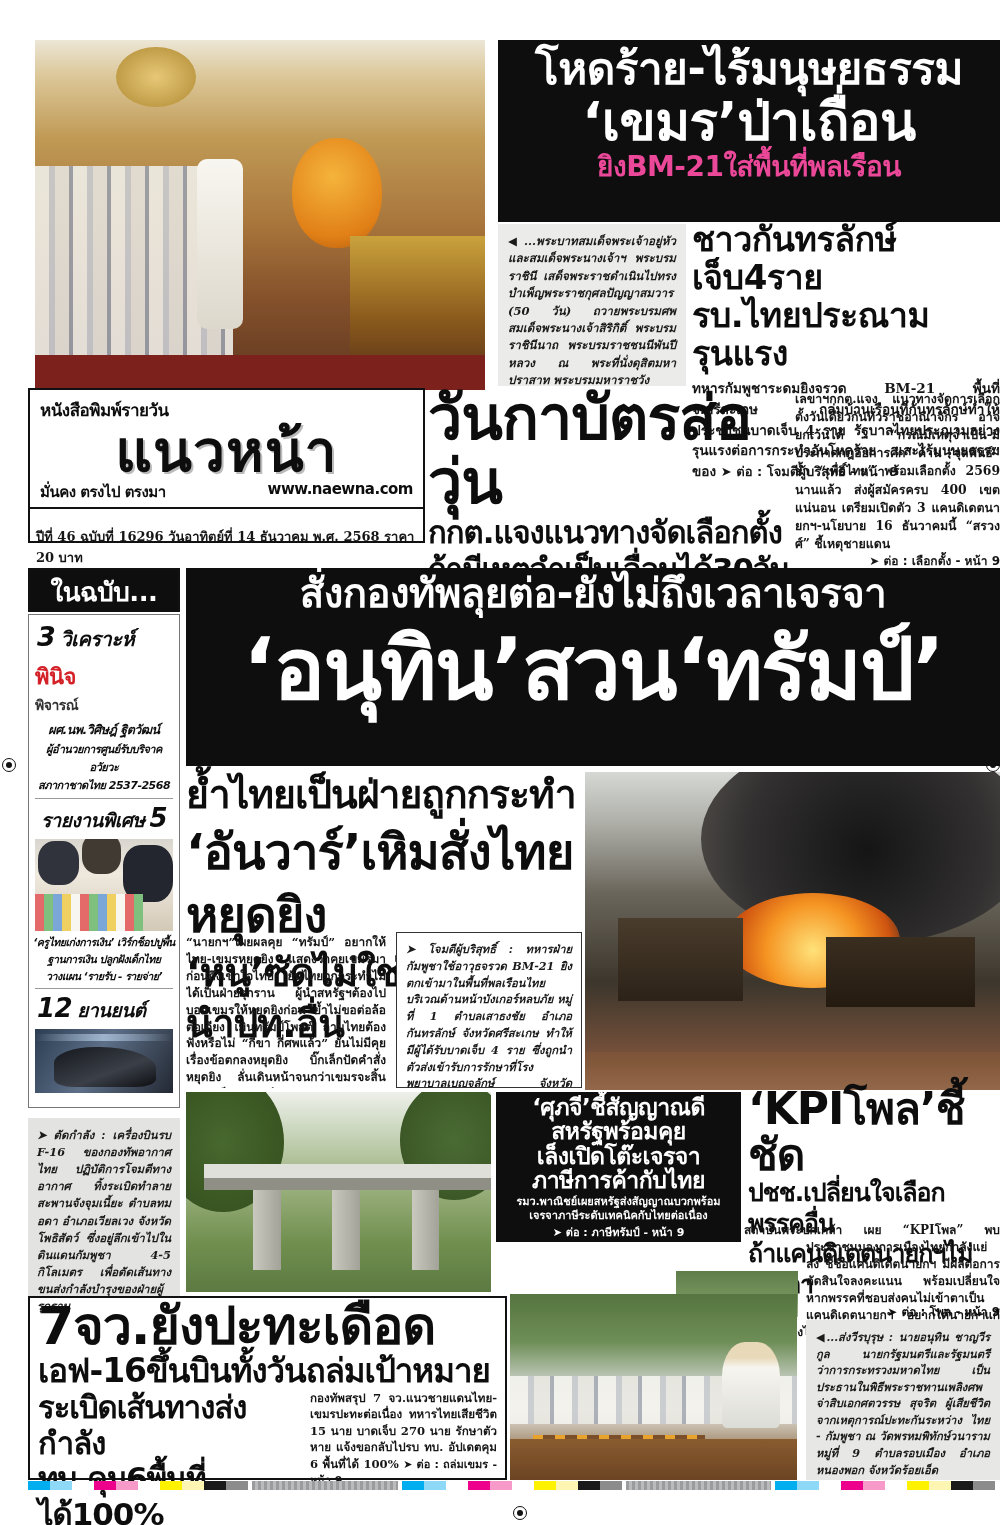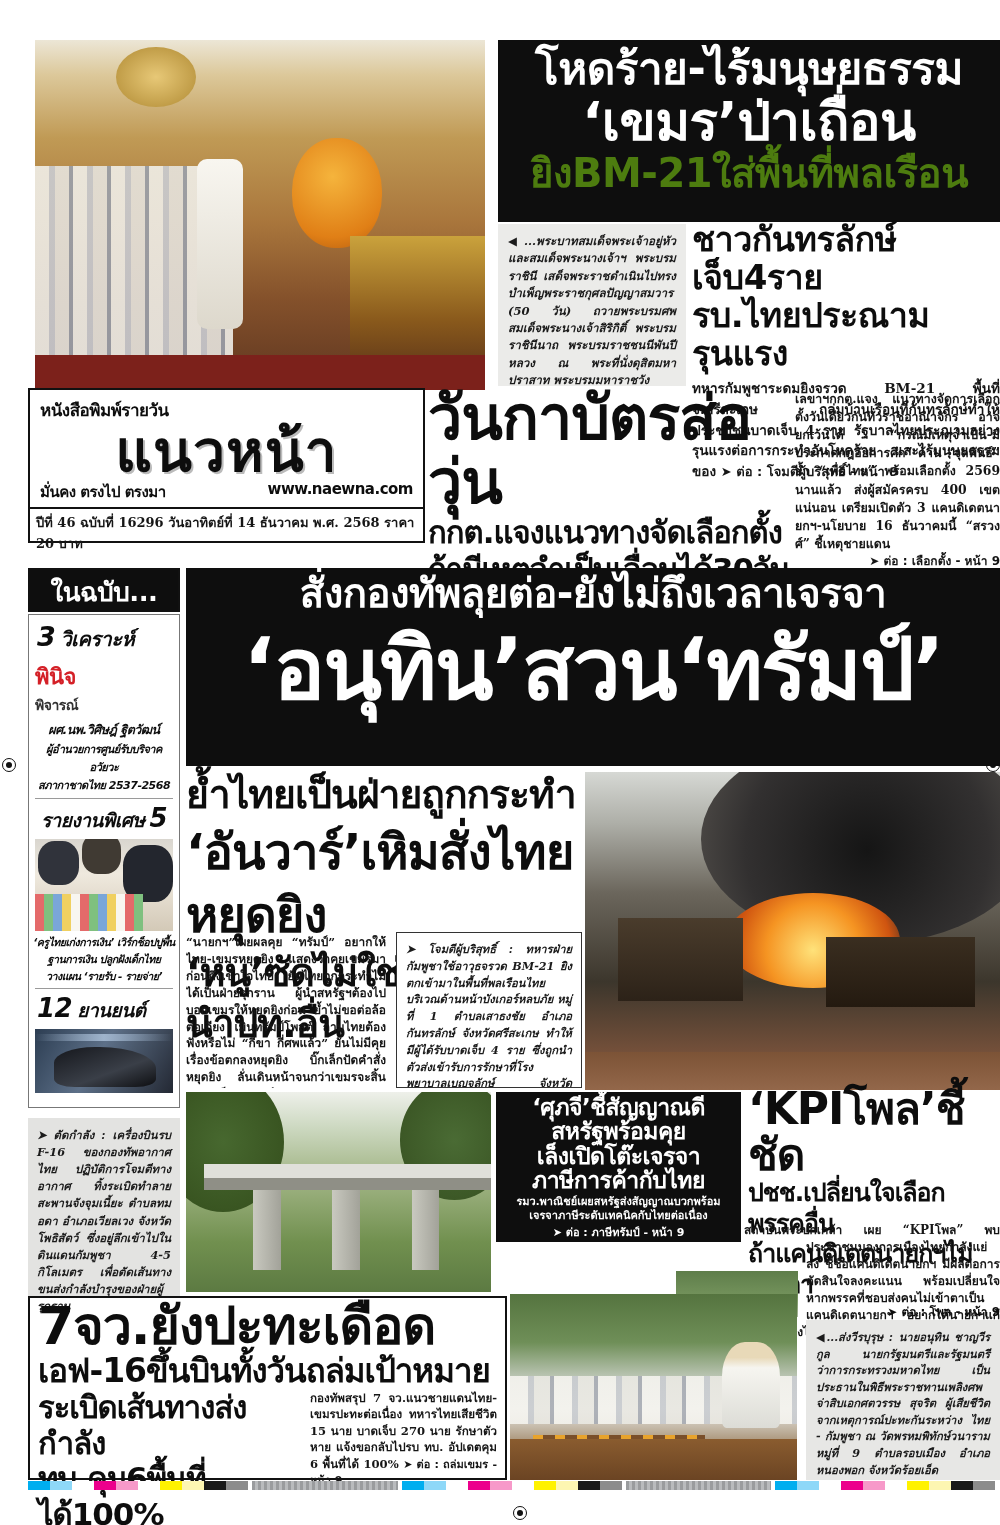--- a/index.html
+++ b/index.html
@@ -94,42 +94,42 @@
     <div class="crowd"></div>
     <div class="king"></div>
     <div class="monk"></div>
     <div class="altar"></div>
     <div class="carpet"></div>
   </div>
 
   <div class="abs blackbox" style="left:498px;top:40px;width:502px;height:182px;text-align:center;padding-top:4px;box-sizing:border-box;">
     <div class="hl" style="color:#fff;font-size:44px;line-height:1.12;">โหดร้าย-ไร้มนุษยธรรม</div>
     <div class="hl" style="color:#fff;font-size:53px;line-height:1.08;">‘เขมร’ป่าเถื่อน</div>
-    <div class="hl" style="color:#4d7c0f;font-size:40px;line-height:1.12;">ยิงBM-21ใส่พื้นที่พลเรือน</div>
+    <div class="hl" style="color:#ec4899;font-size:28px;line-height:1.12;">ยิงBM-21ใส่พื้นที่พลเรือน</div>
   </div>
 
   <div class="abs capbox" style="left:498px;top:224px;width:188px;height:162px;background:#ebebe9;padding:9px 10px;box-sizing:border-box;font-size:11.6px;line-height:1.5;">◀...พระบาทสมเด็จพระเจ้าอยู่หัว และสมเด็จพระนางเจ้าฯ พระบรมราชินี เสด็จพระราชดำเนินไปทรงบำเพ็ญพระราชกุศลปัญญาสมวาร (50 วัน) ถวายพระบรมศพ สมเด็จพระนางเจ้าสิริกิติ์ พระบรมราชินีนาถ พระบรมราชชนนีพันปีหลวง ณ พระที่นั่งดุสิตมหาปราสาท พระบรมมหาราชวัง</div>
 
   <div class="abs" style="left:692px;top:220px;width:308px;">
     <div class="hl" style="font-size:34px;line-height:1.12;">ชาวกันทรลักษ์เจ็บ4ราย</div>
     <div class="hl" style="font-size:34px;line-height:1.12;">รบ.ไทยประณามรุนแรง</div>
     <div class="serifbody" style="font-size:13.6px;line-height:1.52;margin-top:6px;">
       <span>ทหารกัมพูชาระดมยิงจรวด BM-21 พื้นที่ จ.ศรีสะเกษ ถล่มบ้านเรือนที่กันทรลักษ์ทำให้ประชาชนบาดเจ็บ 4 ราย รัฐบาลไทยประณามอย่างรุนแรงต่อการกระทำอันโหดร้าย และไร้มนุษยธรรมของ</span>
       <span class="cont" style="font-size:13px;">➤ ต่อ : โจมตีผู้บริสุทธิ์ - หน้า 9</span>
     </div>
   </div>
 
   <div class="abs" style="left:28px;top:388px;width:397px;height:155px;border:2.5px solid #111;box-sizing:border-box;">
     <div class="hl" style="font-size:17px;padding:6px 10px 0;">หนังสือพิมพ์รายวัน</div>
     <div class="hl" style="font-size:57px;line-height:1.0;text-align:center;letter-spacing:1px;font-weight:900;text-shadow:2px 2px 0 #bbb;">แนวหน้า</div>
     <div style="display:flex;justify-content:space-between;padding:0 10px 3px;">
       <span class="hl" style="font-size:15px;">มั่นคง ตรงไป ตรงมา</span>
       <span class="hl" style="font-size:15px;">www.naewna.com</span>
     </div>
-    <div style="border-top:2px solid #111;padding:3px 6px;">
+    <div style="border-top:2px solid #111;padding:17px 6px;">
       <span class="serifbody" style="font-size:13px;font-weight:700;">ปีที่ 46 ฉบับที่ 16296 วันอาทิตย์ที่ 14 ธันวาคม พ.ศ. 2568   ราคา 20 บาท</span>
     </div>
   </div>
 
   <div class="abs" style="left:428px;top:386px;width:364px;">
     <div class="hl" style="font-size:61px;line-height:1.05;letter-spacing:-1px;">วันกาบัตรส่อวุ่น</div>
     <div class="hl" style="font-size:31px;line-height:1.18;letter-spacing:-1px;">กกต.แจงแนวทางจัดเลือกตั้ง</div>
     <div class="hl" style="font-size:31px;line-height:1.18;letter-spacing:-1px;">ถ้ามีเหตุจำเป็นเลื่อนได้30วัน</div>
   </div>
   <div class="abs serifbody" style="left:795px;top:390px;width:205px;font-size:12.4px;line-height:1.46;">

